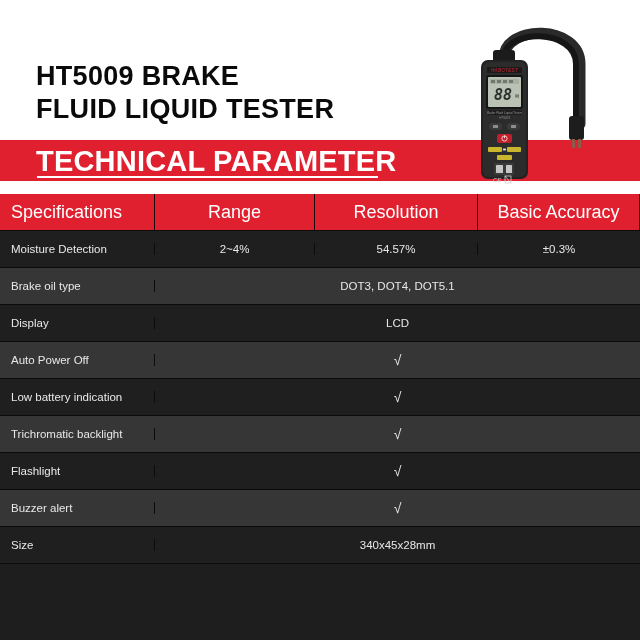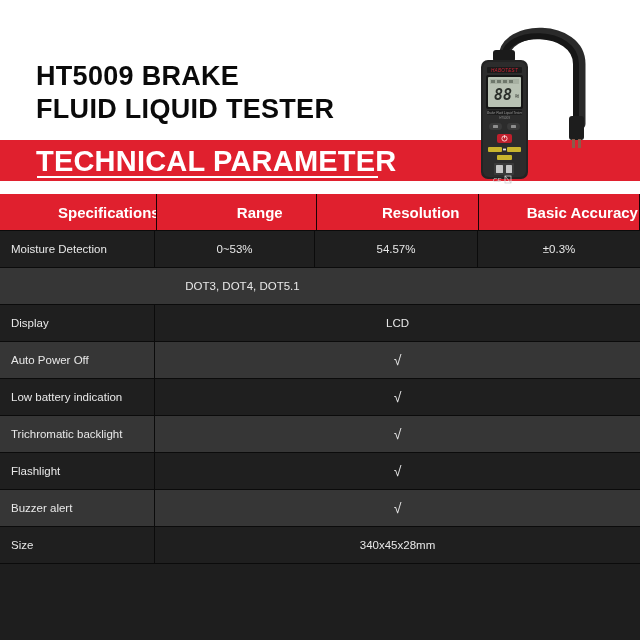--- a/index.html
+++ b/index.html
@@ -52,42 +52,41 @@
 
   
   .table {
     position:absolute; left:0; top:194px;
     width:640px; height:446px;
     background:#1e1e1e;
     z-index:1;
   }
   .row { display:flex; width:640px; border-bottom:1px solid #0b0b0b; }
   .row.hdr { height:37px; background:#e0202e; }
-  .row.r { height:37px; }
+  .row.r { height:37px;align-items:center; }
   .row.dark  { background:#1f1f1f; }
   .row.light { background:#363636; }
 
   .cell {
     display:flex; align-items:center;
     font-size:11.5px; color:#e8e8e8;
     padding:0 11px;
     border-right:1px solid #0b0b0b;
     overflow:hidden; white-space:nowrap;
   }
   .cell:last-child { border-right:none; }
   .c-spec  { width:155px; justify-content:flex-start; }
   .c-range { width:160px; justify-content:center; }
   .c-res   { width:163px; justify-content:center; }
   .c-acc   { width:162px; justify-content:center; }
   .c-merged{ width:485px; justify-content:center; }
 
   .row.hdr .cell {
-    color:#ffffff; font-weight:bold; font-size:15px;
+    color:#ffffff; font-weight:normal; font-size:18px;
     border-right:1px solid #1a0306;
-    margin-left:47px;
   }
   .check { font-size:14px; color:#e8e8e8; }
 </style>
 </head>
 <body>
 
 <div class="page">
 
   <div class="title-block">
     <div class="title-line">HT5009 BRAKE</div>
@@ -165,26 +164,27 @@
 
     <div class="row hdr">
       <div class="cell c-spec">Specifications</div>
       <div class="cell c-range">Range</div>
       <div class="cell c-res">Resolution</div>
       <div class="cell c-acc">Basic Accuracy</div>
     </div>
 
     <div class="row r dark">
       <div class="cell c-spec">Moisture Detection</div>
-      <div class="cell c-range">0~53%</div>
+      <div class="cell c-range">2~4%</div>
       <div class="cell c-res">54.57%</div>
       <div class="cell c-acc">±0.3%</div>
     </div>
 
     <div class="row r light">
+      <div class="cell c-spec">Brake oil type</div>
       <div class="cell c-merged">DOT3, DOT4, DOT5.1</div>
     </div>
 
     <div class="row r dark">
       <div class="cell c-spec">Display</div>
       <div class="cell c-merged">LCD</div>
     </div>
 
     <div class="row r light">
       <div class="cell c-spec">Auto Power Off</div>

